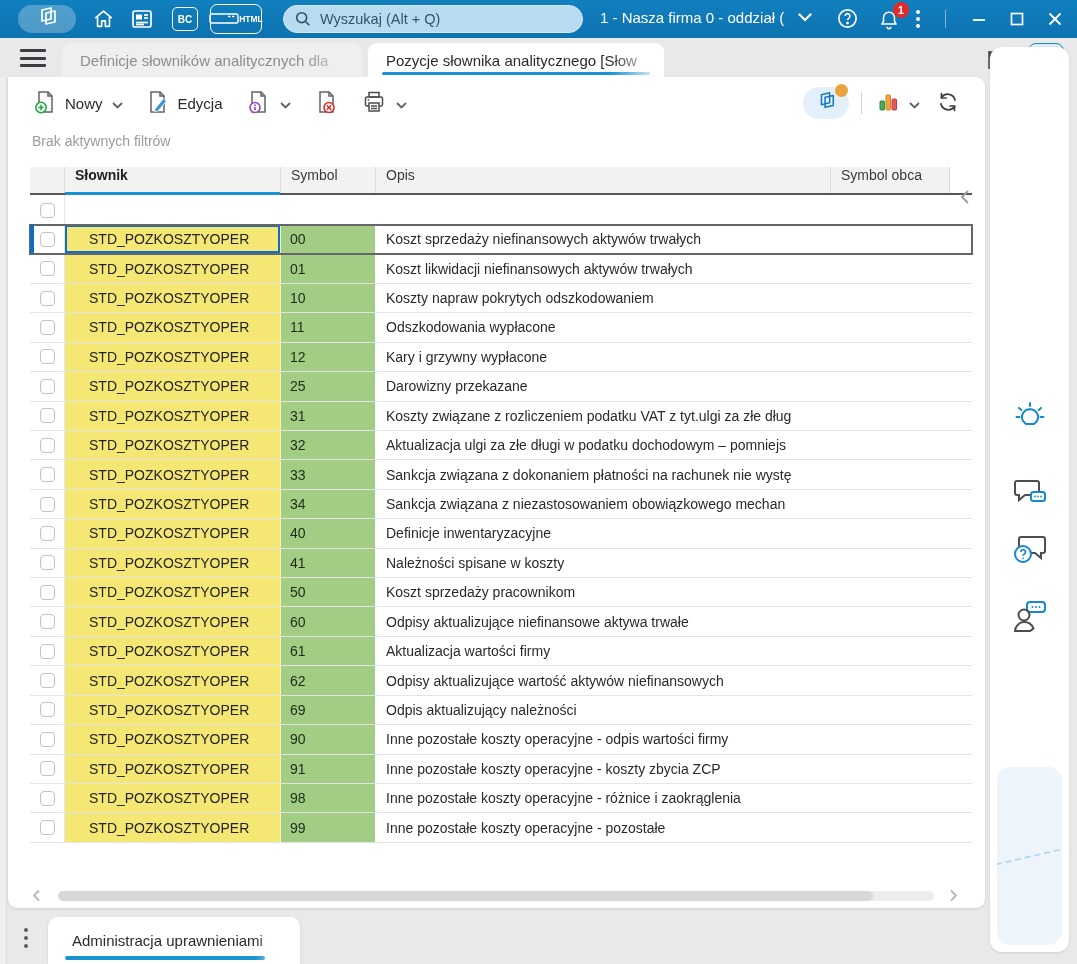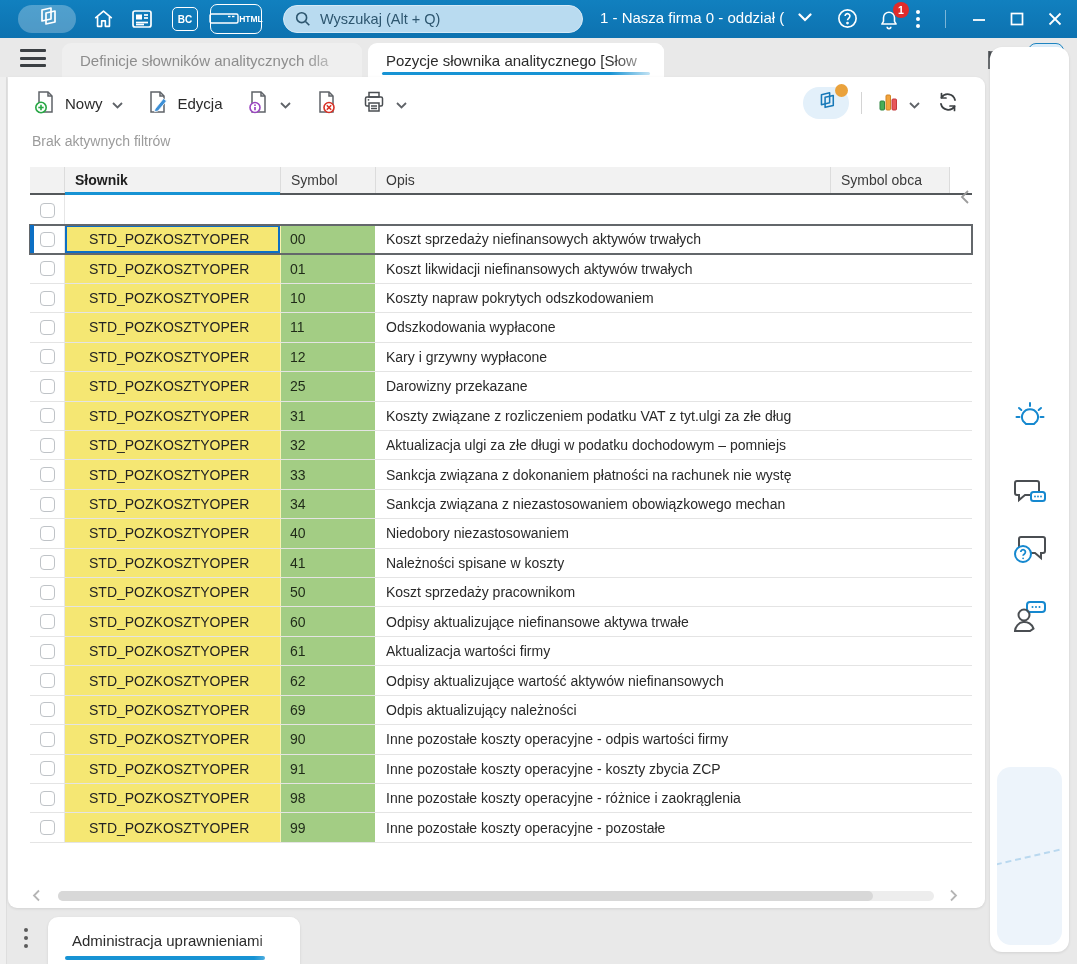--- a/index.html
+++ b/index.html
@@ -72,21 +72,21 @@
     border-radius:16px; display:flex; align-items:center; justify-content:center; cursor:pointer; }
   .viewpill .dot { position:absolute; right:1px; top:-3px; width:13px; height:13px;
     border-radius:50%; background:#eaa23c; }
   .vsep { width:1px; height:22px; background:#d4d4d4; }
 
   .filterline { position:absolute; left:24px; top:56px; font-size:14px; color:#9b9b9b; }
 
   
   .table { position:absolute; left:22px; top:90px; width:942px; }
   .thead { display:flex; height:28px; background:#f2f2f2; border-bottom:2px solid #54585b; }
-  .th { display:flex; align-items:center; padding-left:10px; font-size:14px; color:#3a3a3a;
+  .th { display:flex; padding-left:10px; font-size:14px; color:#3a3a3a;
     border-right:1px solid #dcdcdc; position:relative; cursor:pointer; }
   .th.sorted { font-weight:bold; color:#1f1f1f; }
   .th.sorted::after { content:""; position:absolute; left:0; right:0; bottom:-2px; height:3px; background:#1793d4; }
   .th-gutter { border-right:none; background:#fff; border-bottom:none; }
   .w-sel { width:35px; border-right:1px solid #dcdcdc; }
   .w-slownik { width:216px; }
   .w-symbol { width:95px; }
   .w-opis { width:455px; }
   .w-nazwa { width:119px; }
   .w-gutter { width:22px; }
@@ -541,21 +541,21 @@
     <div class="cell c-nazwa"></div>
     <div class="cell c-gutter"></div>
   </div>
 
   <div class="row">
     <div class="cell selcell">
       <div class="checkbox"></div>
     </div>
     <div class="cell c-slownik">STD_POZKOSZTYOPER</div>
     <div class="cell c-symbol">40</div>
-    <div class="cell c-opis">Niedobory niezastosowaniem</div>
+    <div class="cell c-opis">Definicje inwentaryzacyjne</div>
     <div class="cell c-nazwa"></div>
     <div class="cell c-gutter"></div>
   </div>
 
   <div class="row">
     <div class="cell selcell">
       <div class="checkbox"></div>
     </div>
     <div class="cell c-slownik">STD_POZKOSZTYOPER</div>
     <div class="cell c-symbol">41</div>

